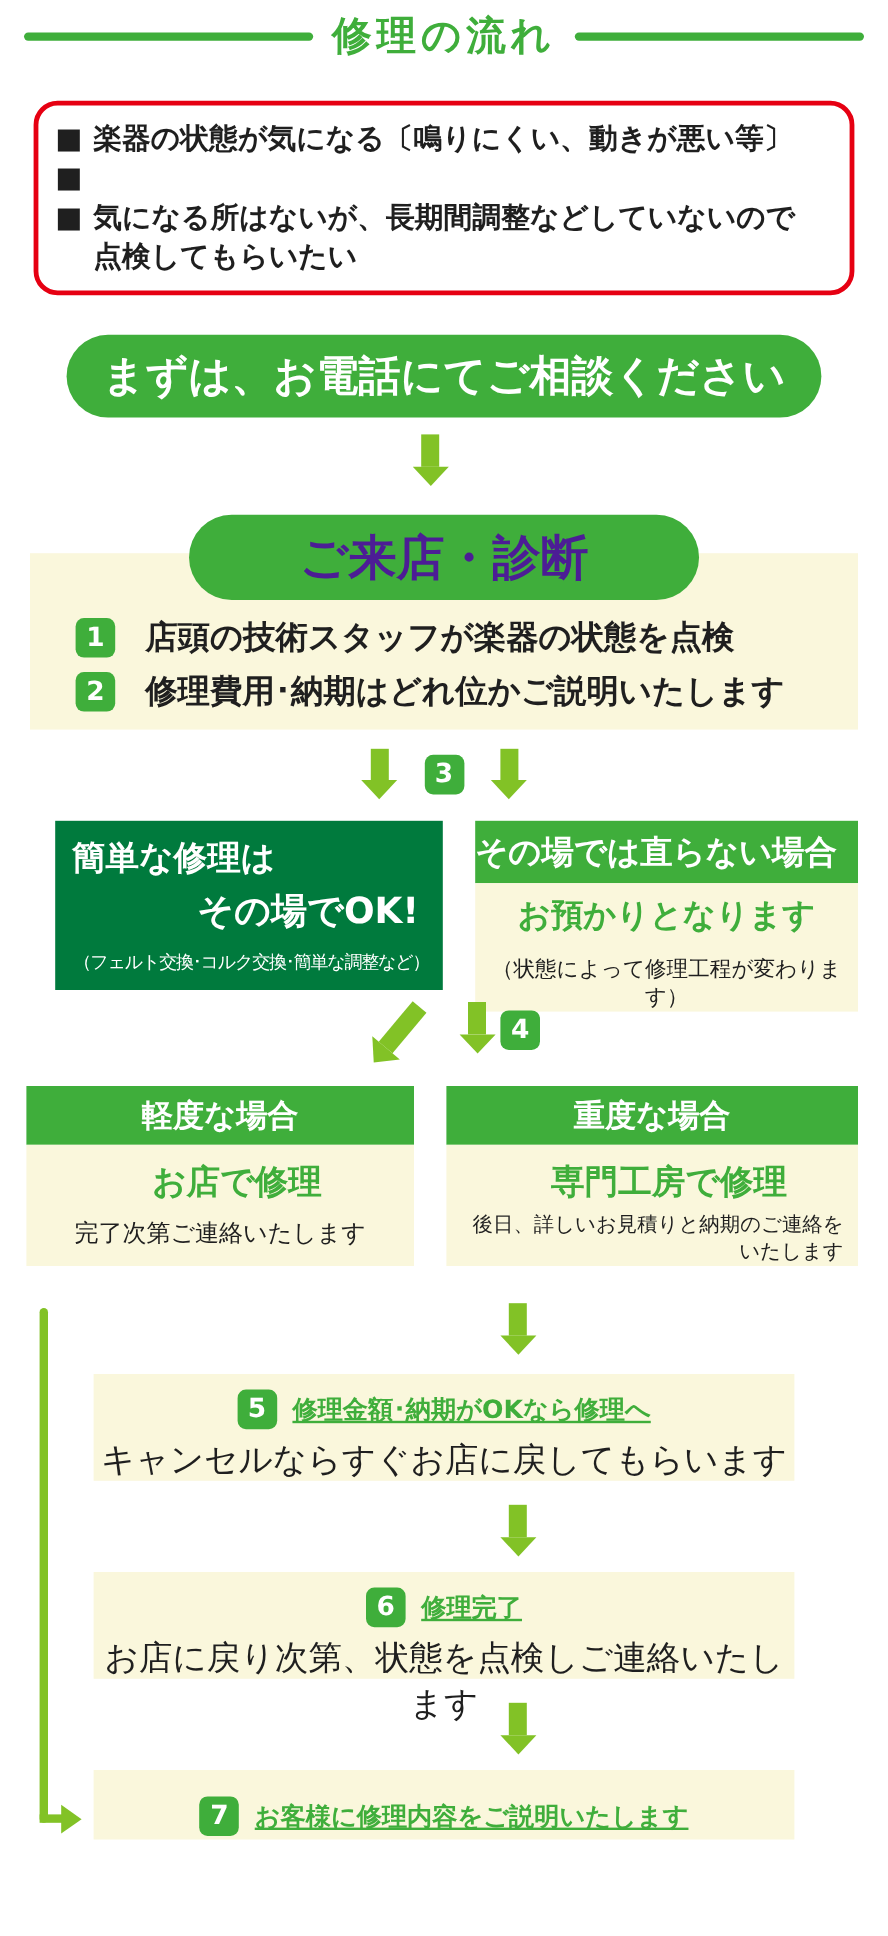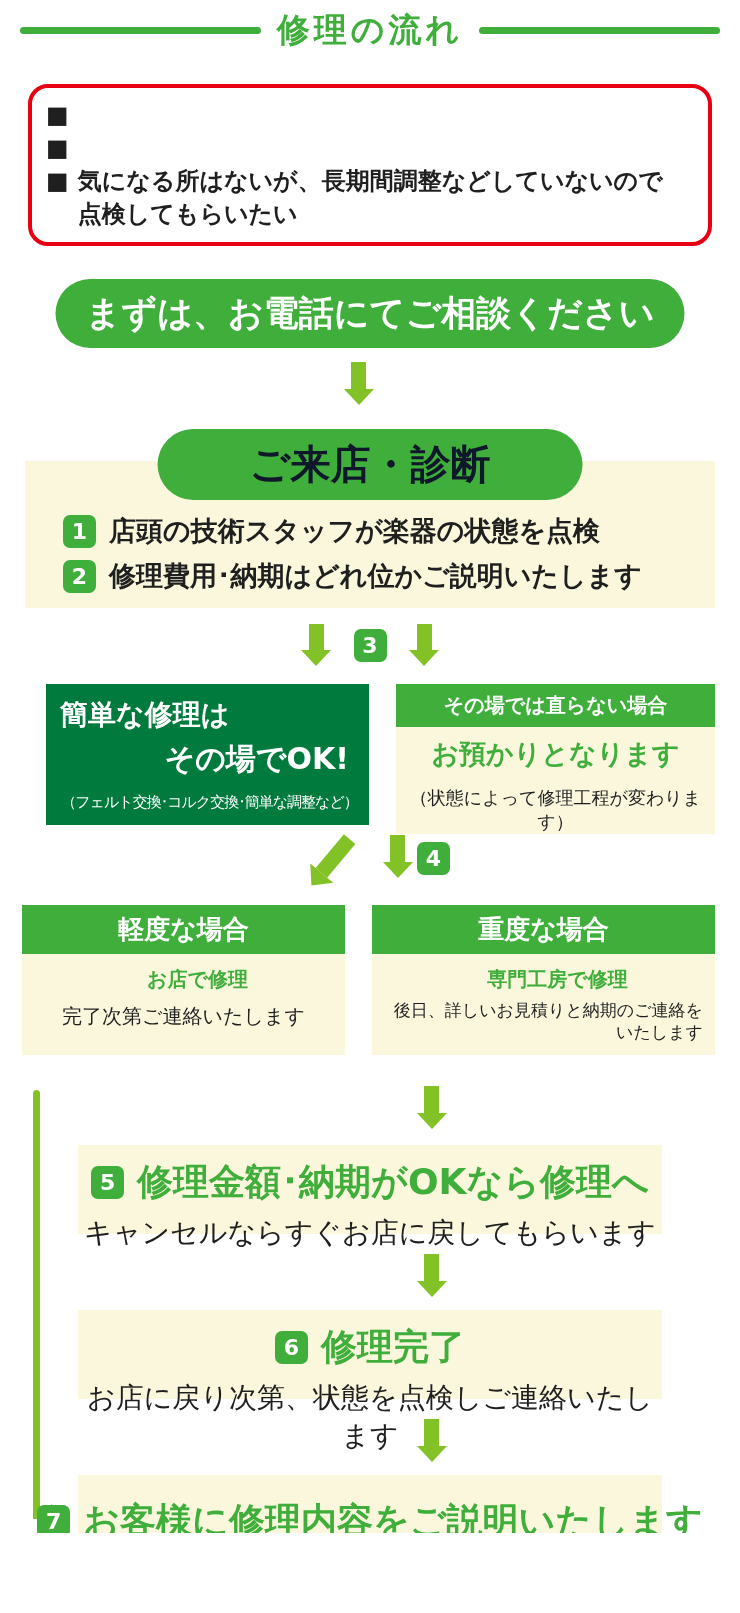--- a/index.html
+++ b/index.html
@@ -43,65 +43,65 @@
 
   
   .badge{display:inline-flex;align-items:center;justify-content:center;
     min-width:33px;height:33px;background:var(--green);color:#fff;
     font-size:22px;font-weight:700;border-radius:7px;flex:0 0 auto;}
   .abs-badge4{position:absolute;left:417px;top:842px;}
 
   
   .visit-section{position:absolute;top:461px;left:25px;width:690px;height:147px;background:var(--cream);}
   .visit-pill{position:absolute;top:-32px;left:50%;transform:translateX(-50%);
-    background:var(--green);color:#0f172a;font-size:40px;font-weight:700;
+    background:var(--green);color:#4c1d95;font-size:40px;font-weight:700;
     padding:8px 92px;border-radius:50px;white-space:nowrap;}
   .visit-steps{padding:52px 0 0 38px;display:flex;flex-direction:column;gap:9px;}
   .step-row{display:flex;align-items:center;gap:13px;}
-  .step-text{font-size:27px;font-weight:700;color:var(--ink);white-space:nowrap;}
+  .step-text{font-size:27px;font-weight:700;color:var(--ink);white-space:nowrap;margin-left:12px;}
 
   
   .branch1-arrows{position:absolute;top:624px;left:0;width:740px;
     display:flex;justify-content:center;align-items:flex-start;gap:30px;}
   .branch1-arrows .arrow{height:26px;}
   .branch1-arrows .badge{margin-top:5px;}
 
   
   .branch1{position:absolute;top:684px;left:22px;width:693px;height:141px;display:flex;gap:27px;padding-left:24px;}
   .easy-box{width:323px;background:var(--dark);color:#fff;padding:12px 10px 10px 14px;}
   .easy-line1{font-size:28px;font-weight:700;}
   .easy-line2{font-size:30px;font-weight:700;text-align:right;padding-right:10px;margin-top:5px;}
   .easy-note{font-size:15px;letter-spacing:-1px;margin-top:13px;text-align:center;}
   .split-box{flex:1;display:flex;flex-direction:column;}
-  .split-header{background:var(--green);color:#fff;font-size:20px;font-weight:700;text-align:center;padding:8px 0;}
+  .split-header{background:var(--green);color:#fff;font-size:27px;font-weight:700;text-align:left;padding:8px 0;}
   .split-body{background:var(--cream);flex:1;text-align:center;padding-top:9px;}
   .split-main{font-size:27px;font-weight:700;color:var(--green);}
   .split-note{font-size:18px;color:var(--ink);margin-top:14px;}
 
   
   .branch2{position:absolute;top:905px;left:22px;width:693px;height:150px;display:flex;gap:27px;}
   .case-box{display:flex;flex-direction:column;border-radius:12px;}
   .case-left{width:323px;}
   .case-right{flex:1;}
   .case-header{background:var(--green);color:#fff;font-size:26px;font-weight:700;text-align:center;padding:7px 0;}
   .case-body{background:var(--cream);flex:1;text-align:center;padding-top:12px;}
-  .case-main{font-size:20px;font-weight:700;color:var(--green);padding-left:28px;}
+  .case-main{font-size:28px;font-weight:700;color:var(--green);padding-left:28px;}
   .case-note{font-size:20px;color:var(--ink);margin-top:10px;}
   .case-note.small{font-size:17px;text-align:right;padding:0 12px;margin-top:6px;line-height:1.32;}
 
   
   .conn-v{position:absolute;left:33px;top:1090px;width:7px;height:429px;background:var(--lime);border-radius:4px;}
   .conn-h{position:absolute;left:33px;top:1512px;width:20px;height:7px;background:var(--lime);}
   .conn-head{position:absolute;left:51px;top:1504px;width:0;height:0;
     border-top:12px solid transparent;border-bottom:12px solid transparent;border-left:17px solid var(--lime);}
 
   
   .final-box{position:absolute;left:78px;width:584px;background:var(--cream);text-align:center;}
   .final-row{display:flex;justify-content:center;align-items:center;gap:13px;}
-  .final-main{font-size:36px;font-weight:700;color:var(--green);white-space:nowrap;}
+  .final-main{font-size:21px;font-weight:700;color:var(--green);white-space:nowrap;text-decoration:underline;}
   .final-note{font-size:28px;color:var(--ink);margin-top:7px;}
   #box5{top:1145px;height:89px;padding-top:13px;}
   #box6{top:1310px;height:89px;padding-top:13px;}
   #box7{top:1475px;height:79px;padding-top:22px;}
 
   .bottom-bar{position:absolute;left:20px;top:1586px;width:700px;height:11px;background:var(--lime);border-radius:6px;}
 </style>
 </head>
 <body>
 
@@ -109,20 +109,21 @@
 
   <div class="title-row">
     <div class="title-line left"></div>
     <div class="page-title">修理の流れ</div>
     <div class="title-line right"></div>
   </div>
 
   <div class="intro-box">
     <div class="intro-item">
       <span class="marker">■</span>
+      <span class="intro-text">楽器の状態が気になる〔鳴りにくい、動きが悪い等〕</span>
     </div>
     <div class="intro-item">
       <span class="marker">■</span>
     </div>
     <div class="intro-item">
       <span class="marker">■</span>
       <span class="intro-text pre">気になる所はないが、長期間調整などしていないので
 点検してもらいたい</span>
     </div>
   </div>

